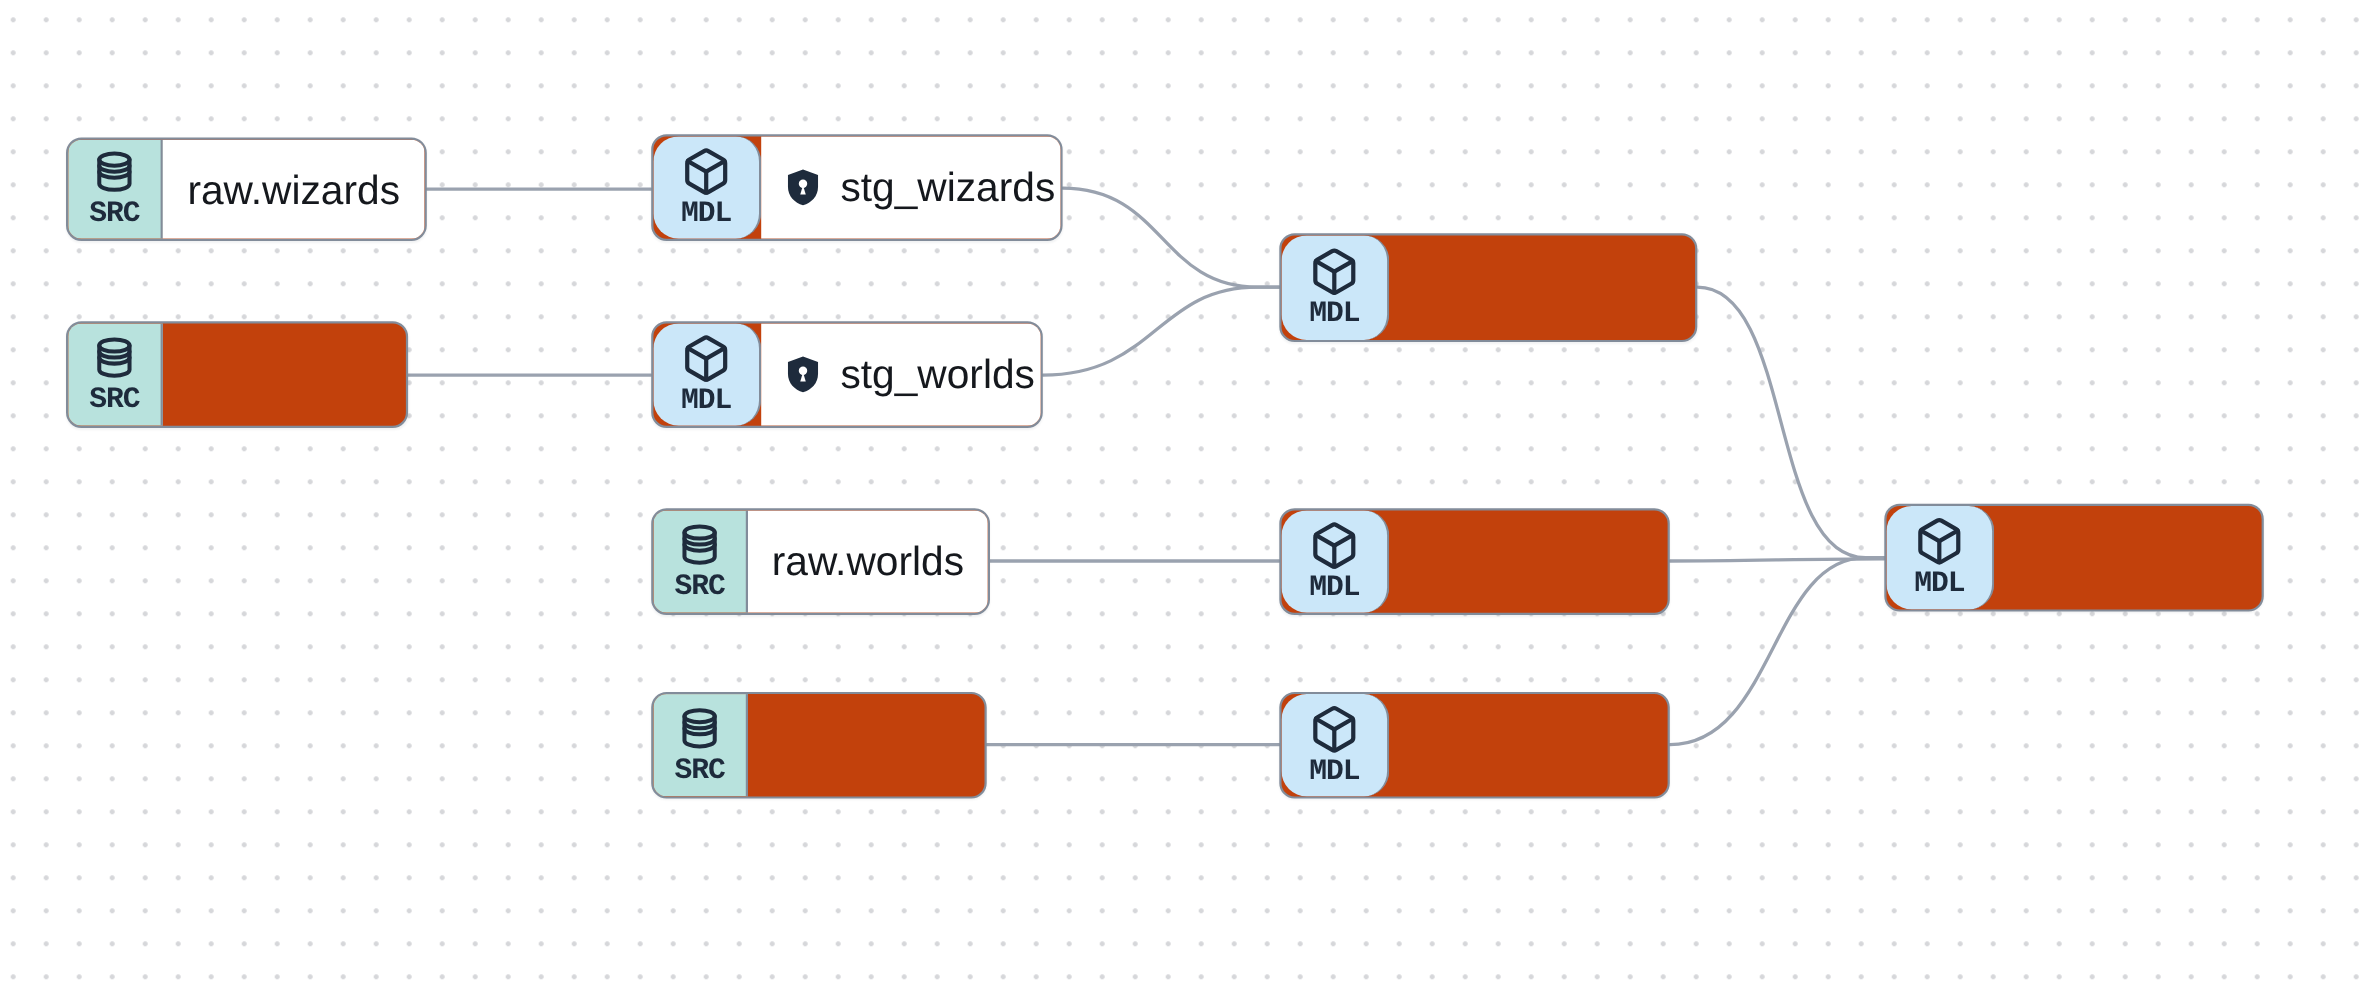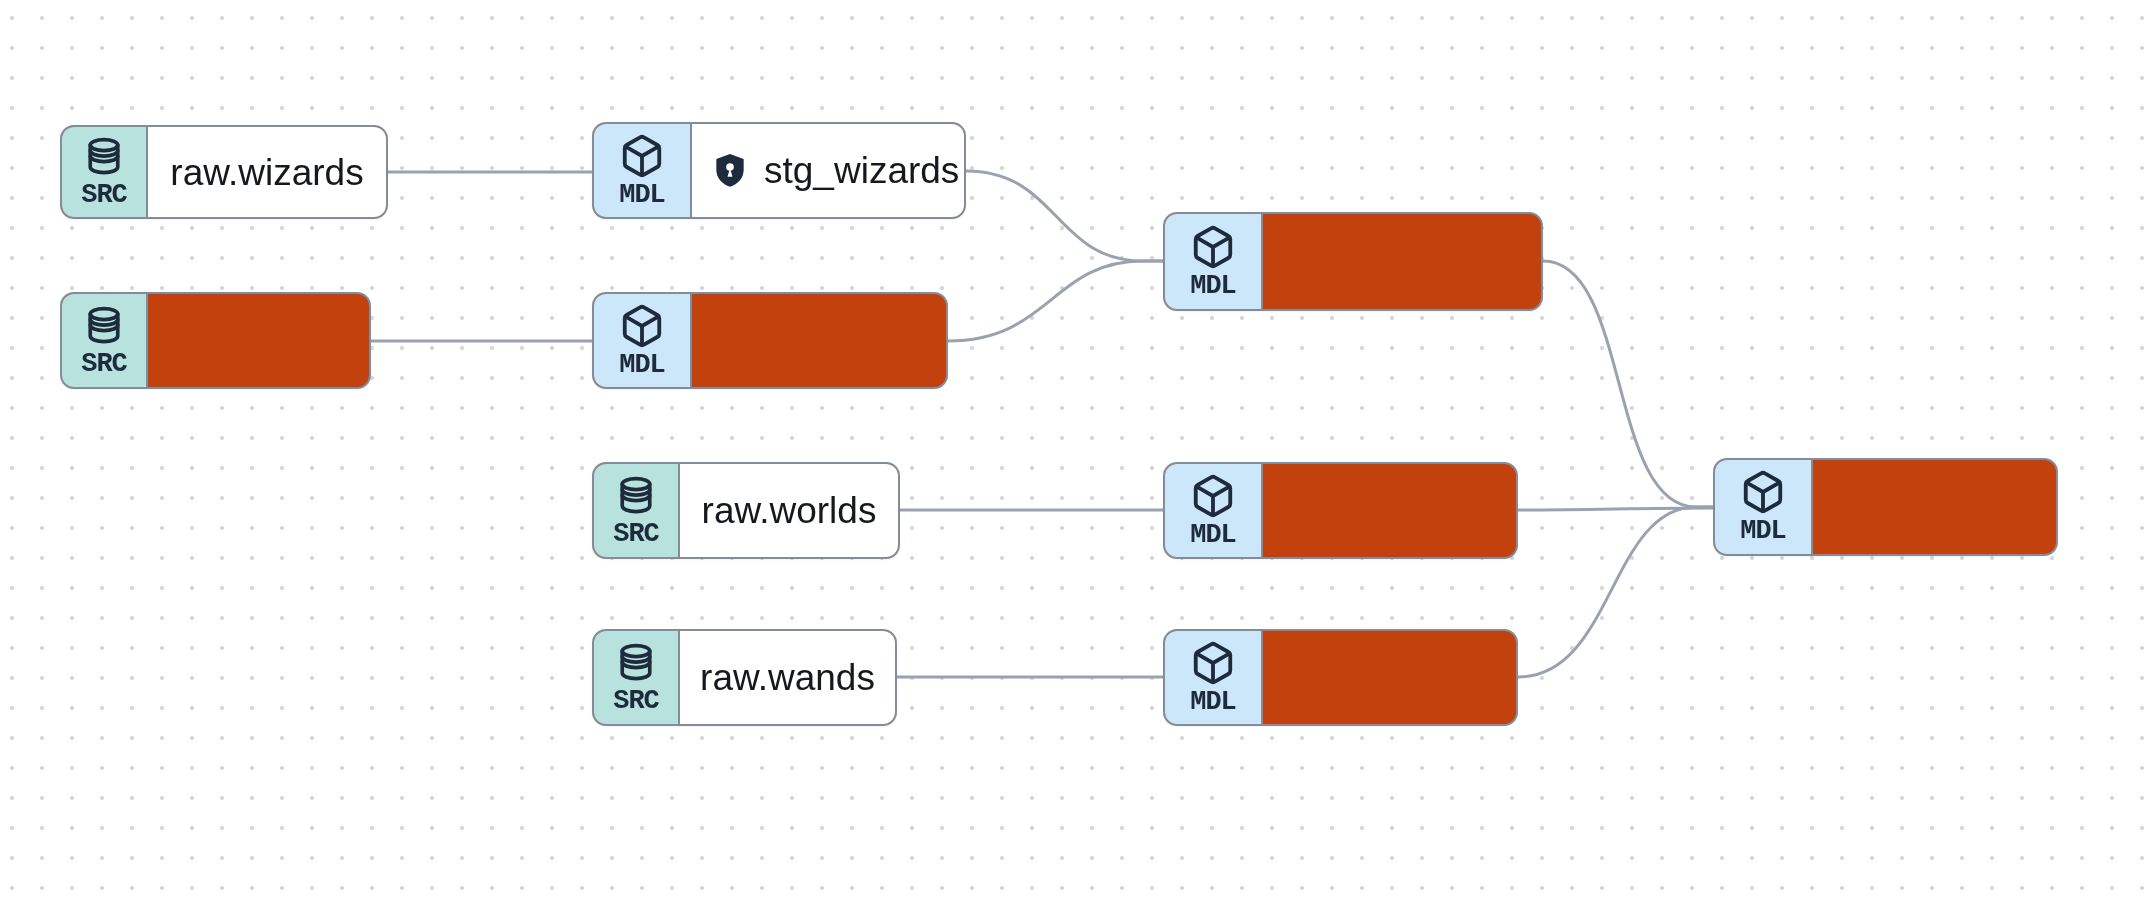--- a/index.html
+++ b/index.html
@@ -17,21 +17,21 @@
     position:absolute;display:flex;align-items:stretch;
     background:#c2410c;border:2.5px solid #828c9a;border-radius:14px;
     box-sizing:border-box;box-shadow:0 1px 2px rgba(20,30,45,0.06);
     overflow:hidden;cursor:pointer;
   }
   .badge{
     flex:0 0 auto;display:flex;flex-direction:column;align-items:center;justify-content:center;
     gap:2px;border-right:2.5px solid #828c9a;color:#1e2b3c;
   }
   .node.source .badge{width:84px;background:#b8e2dd;}
-  .node.model  .badge{width:96px;background:#cbe7f9;}
+  .node.model  .badge{width:96px;background:#cbe7f9;border-radius:23px;}
   .badge svg{display:block;}
   .badge-label{
     font-family:"Liberation Mono", monospace;
     font-size:27px;font-weight:600;letter-spacing:-1px;line-height:1;
     color:#1e2b3c;margin-top:1px;
   }
   .body{
     flex:1 1 auto;display:flex;align-items:center;justify-content:center;
     gap:14px;background:#ffffff;padding:0 18px;
   }
@@ -113,20 +113,30 @@
   <div class="badge">
     <span>
       <svg width="46" height="46" viewBox="0 0 24 24" fill="none" stroke="currentColor" stroke-width="2" stroke-linecap="round" stroke-linejoin="round">
           <path d="M21 8a2 2 0 0 0-1-1.73l-7-4a2 2 0 0 0-2 0l-7 4A2 2 0 0 0 3 8v8a2 2 0 0 0 1 1.73l7 4a2 2 0 0 0 2 0l7-4A2 2 0 0 0 21 16Z"></path>
           <path d="m3.3 7 8.7 5 8.7-5"></path>
           <path d="M12 22V12"></path>
         </svg>
     </span>
     <span class="badge-label">MDL</span>
   </div>
+  <div class="body">
+    <span class="shield">
+      <svg width="40" height="40" viewBox="0 0 24 24">
+          <path d="M12 1.8l8.2 3v6.4c0 5.2-3.6 8.7-8.2 10.2C7.4 19.9 3.8 16.4 3.8 11.2V4.8z" fill="#1e2b3c"></path>
+          <circle cx="12" cy="9.6" r="2.3" fill="#ffffff"></circle>
+          <path d="M12 10.5l1.5 5h-3z" fill="#ffffff"></path>
+        </svg>
+    </span>
+    <span class="node-label">stg_worlds</span>
+  </div>
 </div>
 
 <div class="node model" style="left:1163px;top:212px;width:380px;height:99px;">
   <div class="badge">
     <span>
       <svg width="46" height="46" viewBox="0 0 24 24" fill="none" stroke="currentColor" stroke-width="2" stroke-linecap="round" stroke-linejoin="round">
           <path d="M21 8a2 2 0 0 0-1-1.73l-7-4a2 2 0 0 0-2 0l-7 4A2 2 0 0 0 3 8v8a2 2 0 0 0 1 1.73l7 4a2 2 0 0 0 2 0l7-4A2 2 0 0 0 21 16Z"></path>
           <path d="m3.3 7 8.7 5 8.7-5"></path>
           <path d="M12 22V12"></path>
         </svg>
@@ -170,23 +180,20 @@
     <span>
       <svg width="44" height="44" viewBox="0 0 24 24" fill="none" stroke="currentColor" stroke-width="2" stroke-linecap="round" stroke-linejoin="round">
           <ellipse cx="12" cy="5.5" rx="7.5" ry="3"></ellipse>
           <path d="M4.5 5.5v6c0 1.66 3.36 3 7.5 3s7.5-1.34 7.5-3v-6"></path>
           <path d="M4.5 11.5v6c0 1.66 3.36 3 7.5 3s7.5-1.34 7.5-3v-6"></path>
           <path d="M4.5 8.5c0 1.66 3.36 3 7.5 3s7.5-1.34 7.5-3"></path>
         </svg>
     </span>
     <span class="badge-label">SRC</span>
   </div>
-  <div class="body">
-    <span class="node-label">raw.wands</span>
-  </div>
 </div>
 
 <div class="node model" style="left:1163px;top:629px;width:355px;height:97px;">
   <div class="badge">
     <span>
       <svg width="46" height="46" viewBox="0 0 24 24" fill="none" stroke="currentColor" stroke-width="2" stroke-linecap="round" stroke-linejoin="round">
           <path d="M21 8a2 2 0 0 0-1-1.73l-7-4a2 2 0 0 0-2 0l-7 4A2 2 0 0 0 3 8v8a2 2 0 0 0 1 1.73l7 4a2 2 0 0 0 2 0l7-4A2 2 0 0 0 21 16Z"></path>
           <path d="m3.3 7 8.7 5 8.7-5"></path>
           <path d="M12 22V12"></path>
         </svg>

